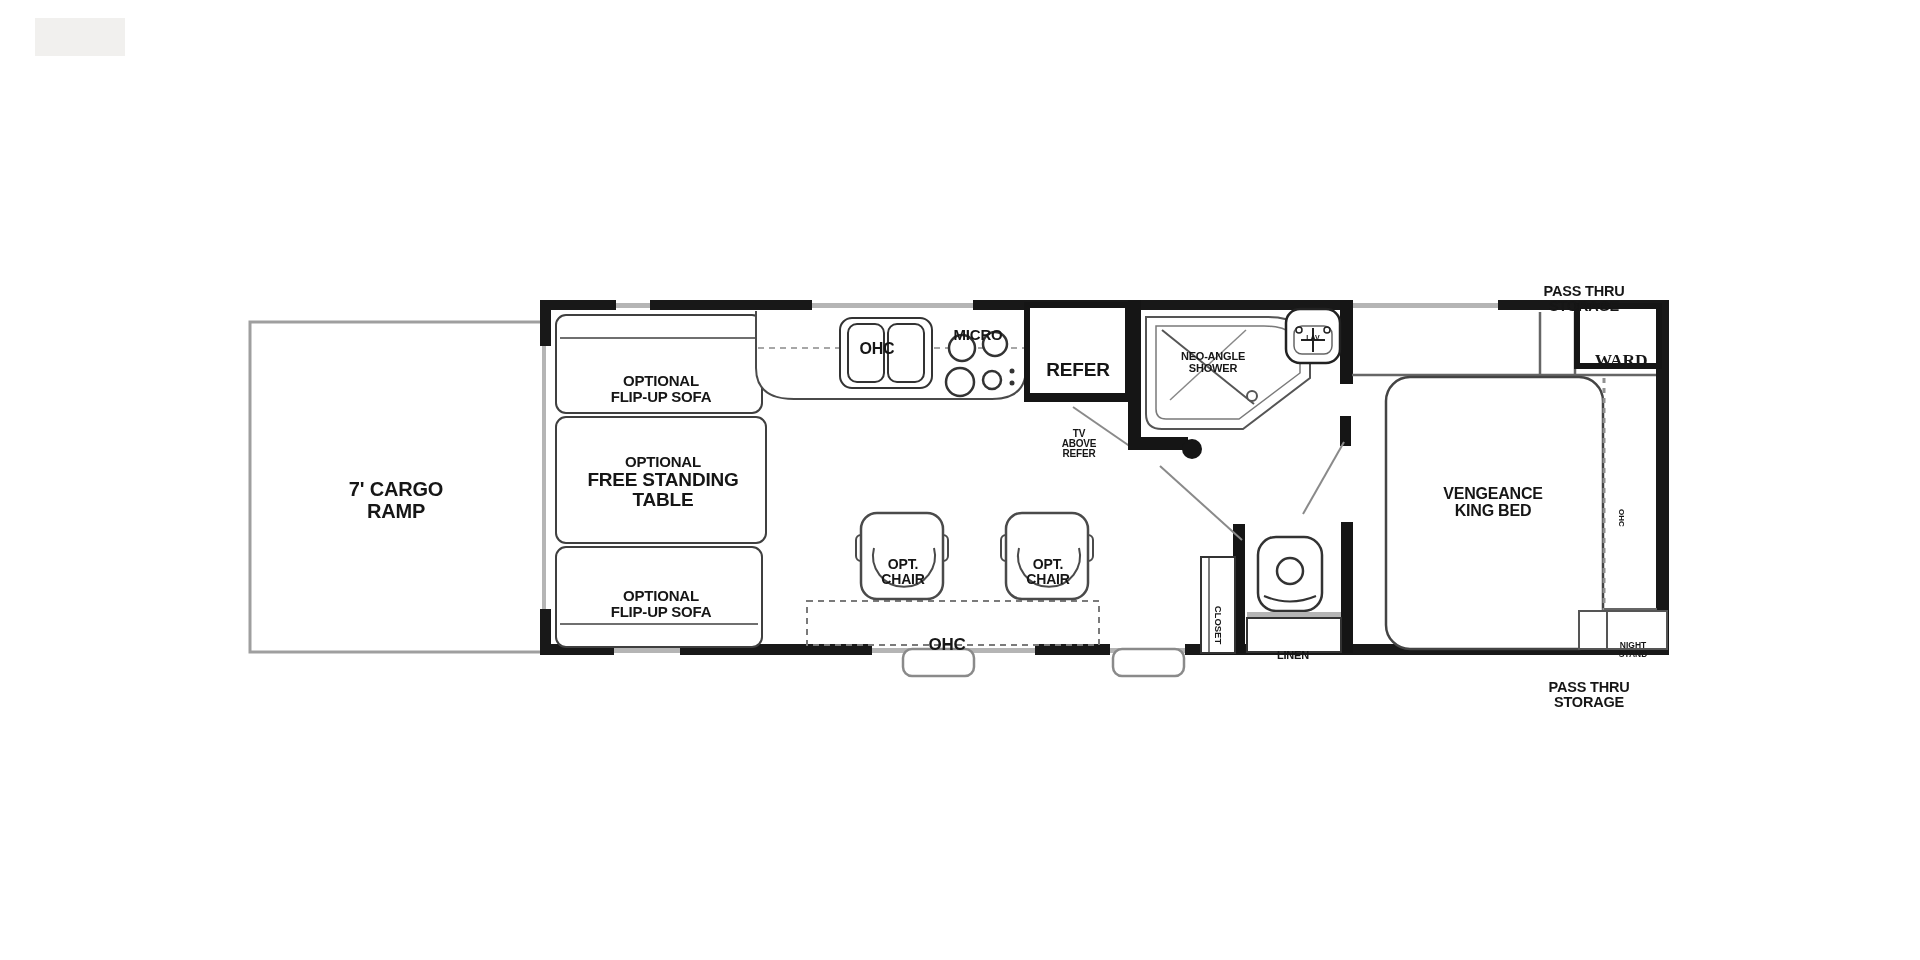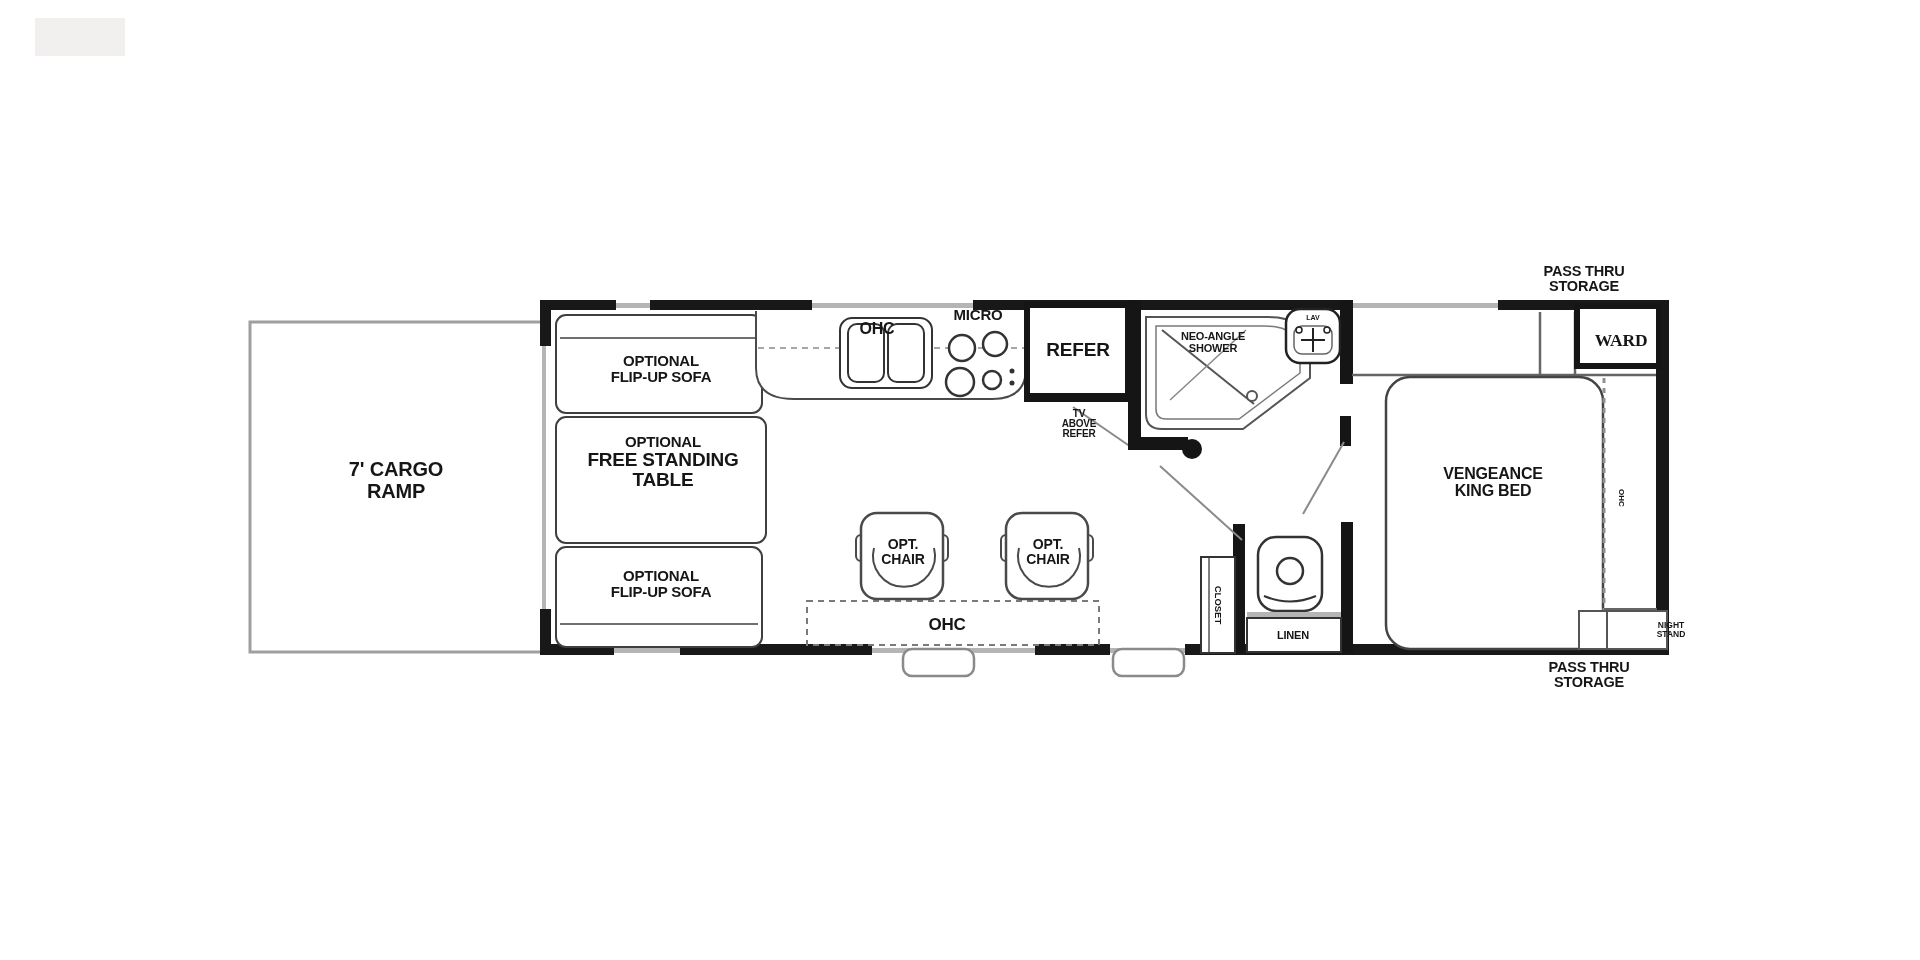--- a/index.html
+++ b/index.html
@@ -1,20 +1,20 @@
 <!DOCTYPE html>
 <html><head>
 <meta charset="utf-8">
 <style>
   html,body{margin:0;padding:0;background:#ffffff;}
   .stage{position:relative;width:1920px;height:960px;background:#ffffff;overflow:hidden;
          font-family:"Liberation Sans","DejaVu Sans",sans-serif;filter:blur(0.35px);}
   .plan-svg{position:absolute;left:0;top:0;width:1920px;height:960px;}
   .lbl{position:absolute;transform:translate(-50%,-50%);text-align:center;color:#161616;
-       font-weight:700;letter-spacing:-0.2px;white-space:nowrap;line-height:1.05;}
+       font-weight:700;letter-spacing:-0.2px;white-space:nowrap;line-height:1.05;margin-top:20px;}
   .lbl .ln{display:block;}
   .watermark{position:absolute;left:35px;top:18px;width:90px;height:38px;background:#f1f0ee;}
   .vert{writing-mode:vertical-rl;transform:translate(-50%,-50%);}
   
   .ramp-l{left:396px;top:481px;font-size:20px;line-height:1.08;}
   .sofa-top-l{left:661px;top:369px;font-size:15px;}
   .table-l{left:663px;top:462px;font-size:15px;}
   .table-l .big{font-size:19px;}
   .sofa-bot-l{left:661px;top:584px;font-size:15px;}
   .ohc-k{left:877px;top:329px;font-size:16px;}
@@ -24,21 +24,21 @@
   .shower-l{left:1213px;top:343px;font-size:11px;}
   .lav-l{left:1313px;top:318px;font-size:7px;letter-spacing:0;}
   .chair1-l{left:903px;top:552px;font-size:14px;}
   .chair2-l{left:1048px;top:552px;font-size:14px;}
   .ohc-b{left:947px;top:625px;font-size:17px;}
   .closet-l{left:1218px;top:605px;font-size:9.5px;letter-spacing:0;}
   .linen-l{left:1293px;top:636px;font-size:11px;}
   .ward-l{left:1621px;top:340px;font-size:17.5px;font-family:Liberation Serif, serif;}
   .bed-l{left:1493px;top:482px;font-size:16px;line-height:1.08;}
   .bedohc-l{left:1621px;top:498px;font-size:8px;letter-spacing:0;}
-  .ns-l{left:1671px;top:629px;font-size:8.5px;line-height:1.0;letter-spacing:0;}
+  .ns-l{left:1633px;top:629px;font-size:8.5px;line-height:1.0;letter-spacing:0;}
   .pt-top{left:1584px;top:279px;font-size:14.5px;}
   .pt-bot{left:1589px;top:675px;font-size:14.5px;}
 </style>
 </head>
 <body>
 
 <div class="stage">
 
   <div class="watermark"></div>
 

